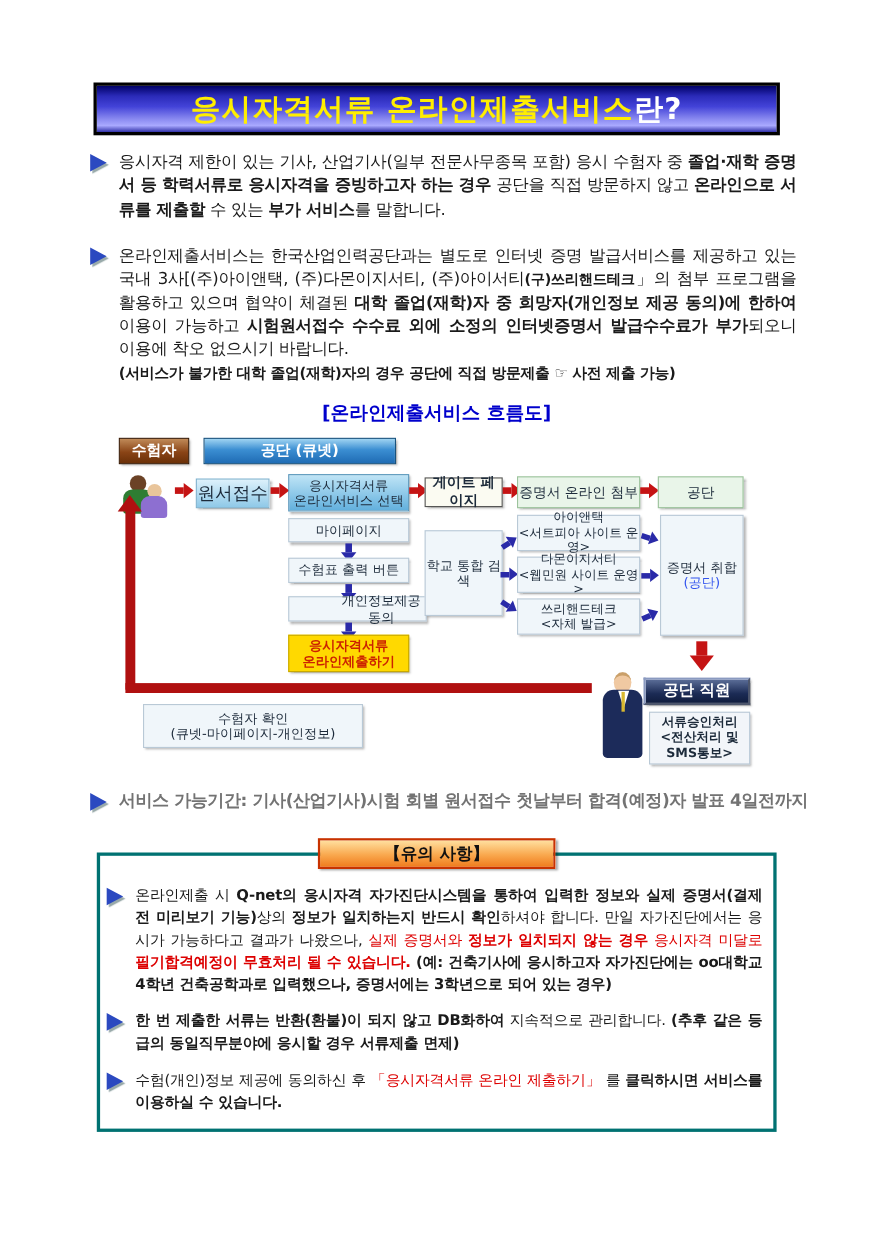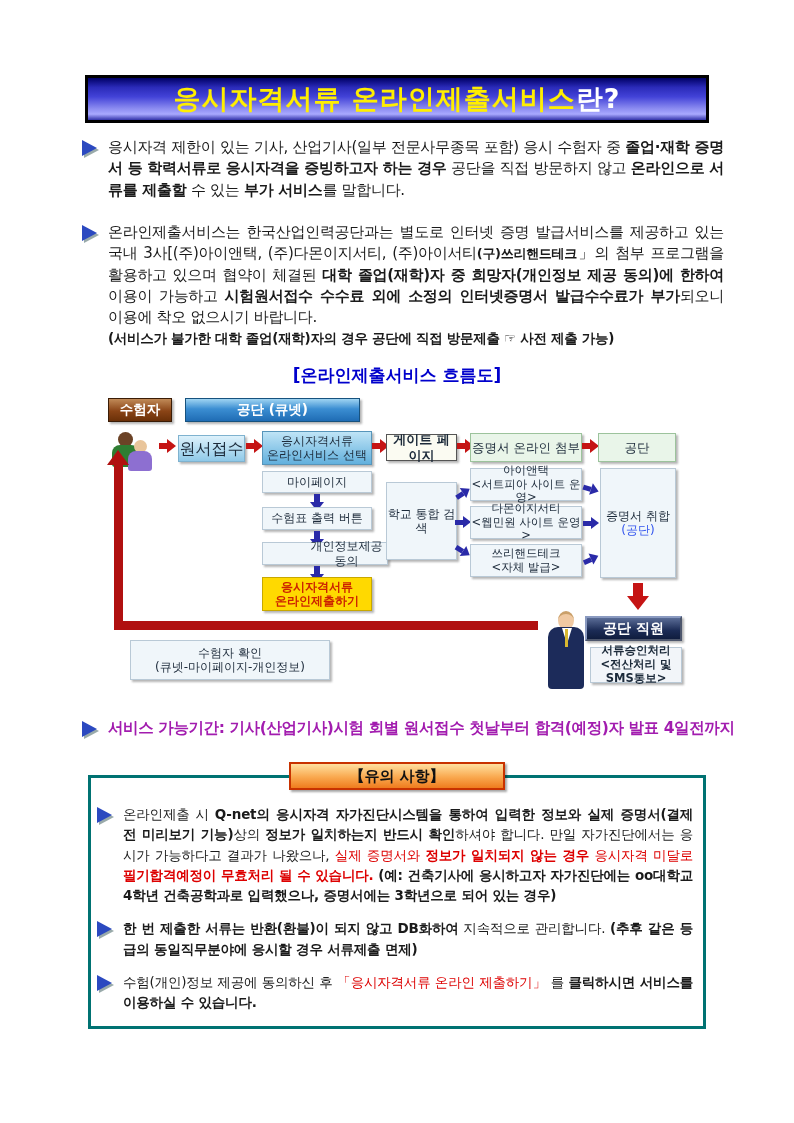--- a/index.html
+++ b/index.html
@@ -173,41 +173,41 @@
     <div class="arrB" style="left:583px;top:158px;transform:rotate(-24deg);"></div>
 
     <div class="node bx" style="left:600px;top:73px;width:76px;height:110px;">
       <span>증명서 취합</span>
       <span class="sub-blue">(공단)</span>
     </div>
 
     <div class="arrDRed" style="left:627px;top:188px;"></div>
 
     <div class="node bx bx-navy" style="left:585px;top:221px;width:97px;height:25px;">공단 직원</div>
-    <div class="node bx bx-approve pre" style="left:590px;top:252px;width:92px;height:36px;">서류승인처리
+    <div class="node bx bx-approve pre" style="left:590px;top:252px;width:92px;height:48px;">서류승인처리
 &lt;전산처리 및
 SMS통보&gt;</div>
     <div class="staffman" style="left:542px;top:216px;">
       <i class="s-head"></i>
         <i class="s-body"></i>
         <i class="s-shirt"></i>
         <i class="s-tie"></i>
     </div>
 
     <div class="redUpHead" style="left:107px;top:55px;"></div>
     <div class="redV" style="left:114px;top:69px;width:9px;height:163px;"></div>
     <div class="redH" style="left:114px;top:226px;width:424px;height:9px;"></div>
 
     <div class="node bx pre" style="left:130px;top:245px;width:200px;height:40px;">수험자 확인
 (큐넷-마이페이지-개인정보)</div>
   </div>
 
   <div class="bullet-row service" style="left:82px;top:718px;width:664px;">
     <span class="tri"></span>
-    <div class="stxt"><span style="font-weight: bold; color: #a21caf; text-align: center;">서비스 가능기간: 기사(산업기사)시험 회별 원서접수 첫날부터 합격(예정)자 발표 4일전까지</span></div>
+    <div class="stxt"><span style="font-weight: bold; color: #737373; text-align: center;">서비스 가능기간: 기사(산업기사)시험 회별 원서접수 첫날부터 합격(예정)자 발표 4일전까지</span></div>
   </div>
 
   <div class="notice">
     <div class="notice-head">【유의 사항】</div>
     <div class="notice-box">
       <div class="nrow">
         <span class="tri"></span>
         <div class="ntext"><span>온라인제출 시 </span><span style="font-weight: bold;">Q-net의</span><span style="font-weight: bold;"> 응시자격 자가진단시스템을 통하여 입력한 정보와 실제 증명서(결제 전 미리보기 기능)</span><span>상의 </span><span style="font-weight: bold;">정보가 일치하는지 반드시 확인</span><span>하셔야 합니다. 만일 자가진단에서는 응시가 가능하다고 결과가 나왔으나, </span><span style="color: rgb(221, 0, 0);">실제 증명서와 </span><span style="font-weight: bold; color: rgb(221, 0, 0);">정보가 일치되지 않는 경우</span><span style="color: rgb(221, 0, 0);"> 응시자격 미달로 </span><span style="font-weight: bold; color: rgb(221, 0, 0);">필기합격예정이 무효처리 될 수 있습니다.</span><span style="font-weight: bold;"> (예: 건축기사에 응시하고자 자가진단에는 oo대학교 4학년 건축공학과로 입력했으나, 증명서에는 3학년으로 되어 있는 경우)</span></div>
       </div>
       <div class="nrow">

